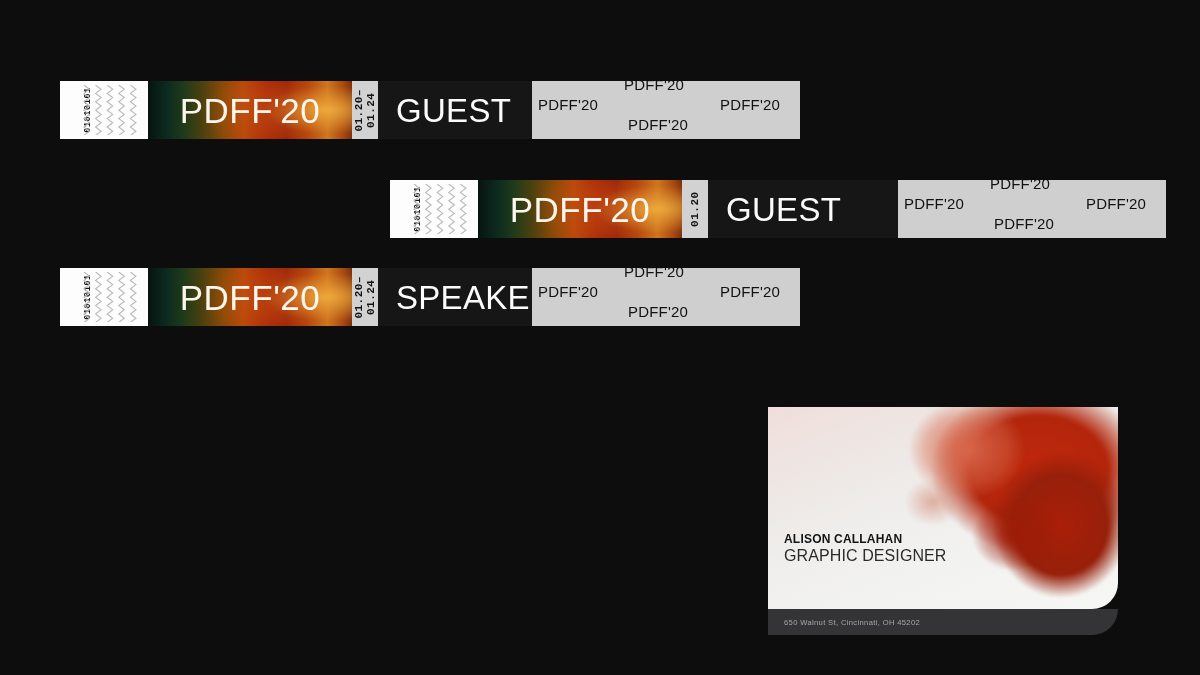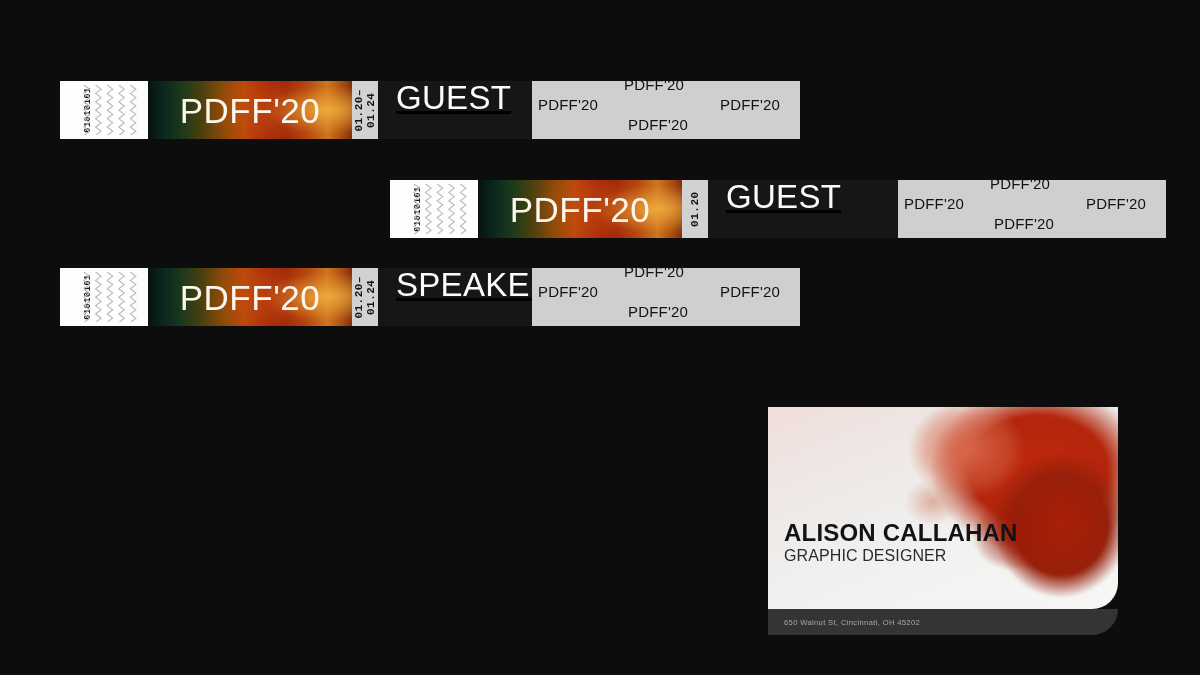--- a/index.html
+++ b/index.html
@@ -68,21 +68,21 @@
   .datestub-txt {
     transform:rotate(-90deg);
     font-family:"Liberation Mono", monospace;
     font-size:11px; font-weight:700; line-height:1.12;
     color:#121214; text-align:center; white-space:nowrap; letter-spacing:.5px;
   }
 
   
   .role {
     flex:0 0 auto; background:#161617;
-    display:flex; align-items:flex-start; padding:0 18px;text-decoration:underline;
+    display:flex; align-items:center; padding:0 18px;
   }
   .role-label {
     font-size:33px; font-weight:400; letter-spacing:.3px;
     color:#fbfbfb; line-height:1; white-space:nowrap;
   }
 
   
   .patch {
     position:relative; flex:0 0 auto; background:#cfcfcf; overflow:hidden;
   }
@@ -130,21 +130,21 @@
     background:radial-gradient(55% 55% at 50% 50%, rgba(208,120,96,.55) 0%, rgba(208,120,96,0) 74%);
     border-radius:50%;
   }
   .card-logo {
     position:absolute; left:16px; top:14px; z-index:4;
     font-size:8.2px; font-weight:700; letter-spacing:1.15px;
     line-height:1.55; color:#b5867c;
   }
   .card-name {
     position:absolute; left:16px; bottom:64px; z-index:4;
-    font-size:24px; font-weight:700; letter-spacing:.2px; color:#131316; line-height:1;
+    font-size:12px; font-weight:700; letter-spacing:.2px; color:#131316; line-height:1;
   }
   .card-title {
     position:absolute; left:16px; bottom:45px; z-index:4;
     font-size:16px; font-weight:400; letter-spacing:.1px; color:#2b2b2e; line-height:1;margin-top:20px;
   }
   .card-contact {
     position:absolute; left:16px; bottom:8px; z-index:4;
     font-size:7.2px; font-weight:600; letter-spacing:.25px;
     line-height:1.58; color:#8d8d90;
   }

